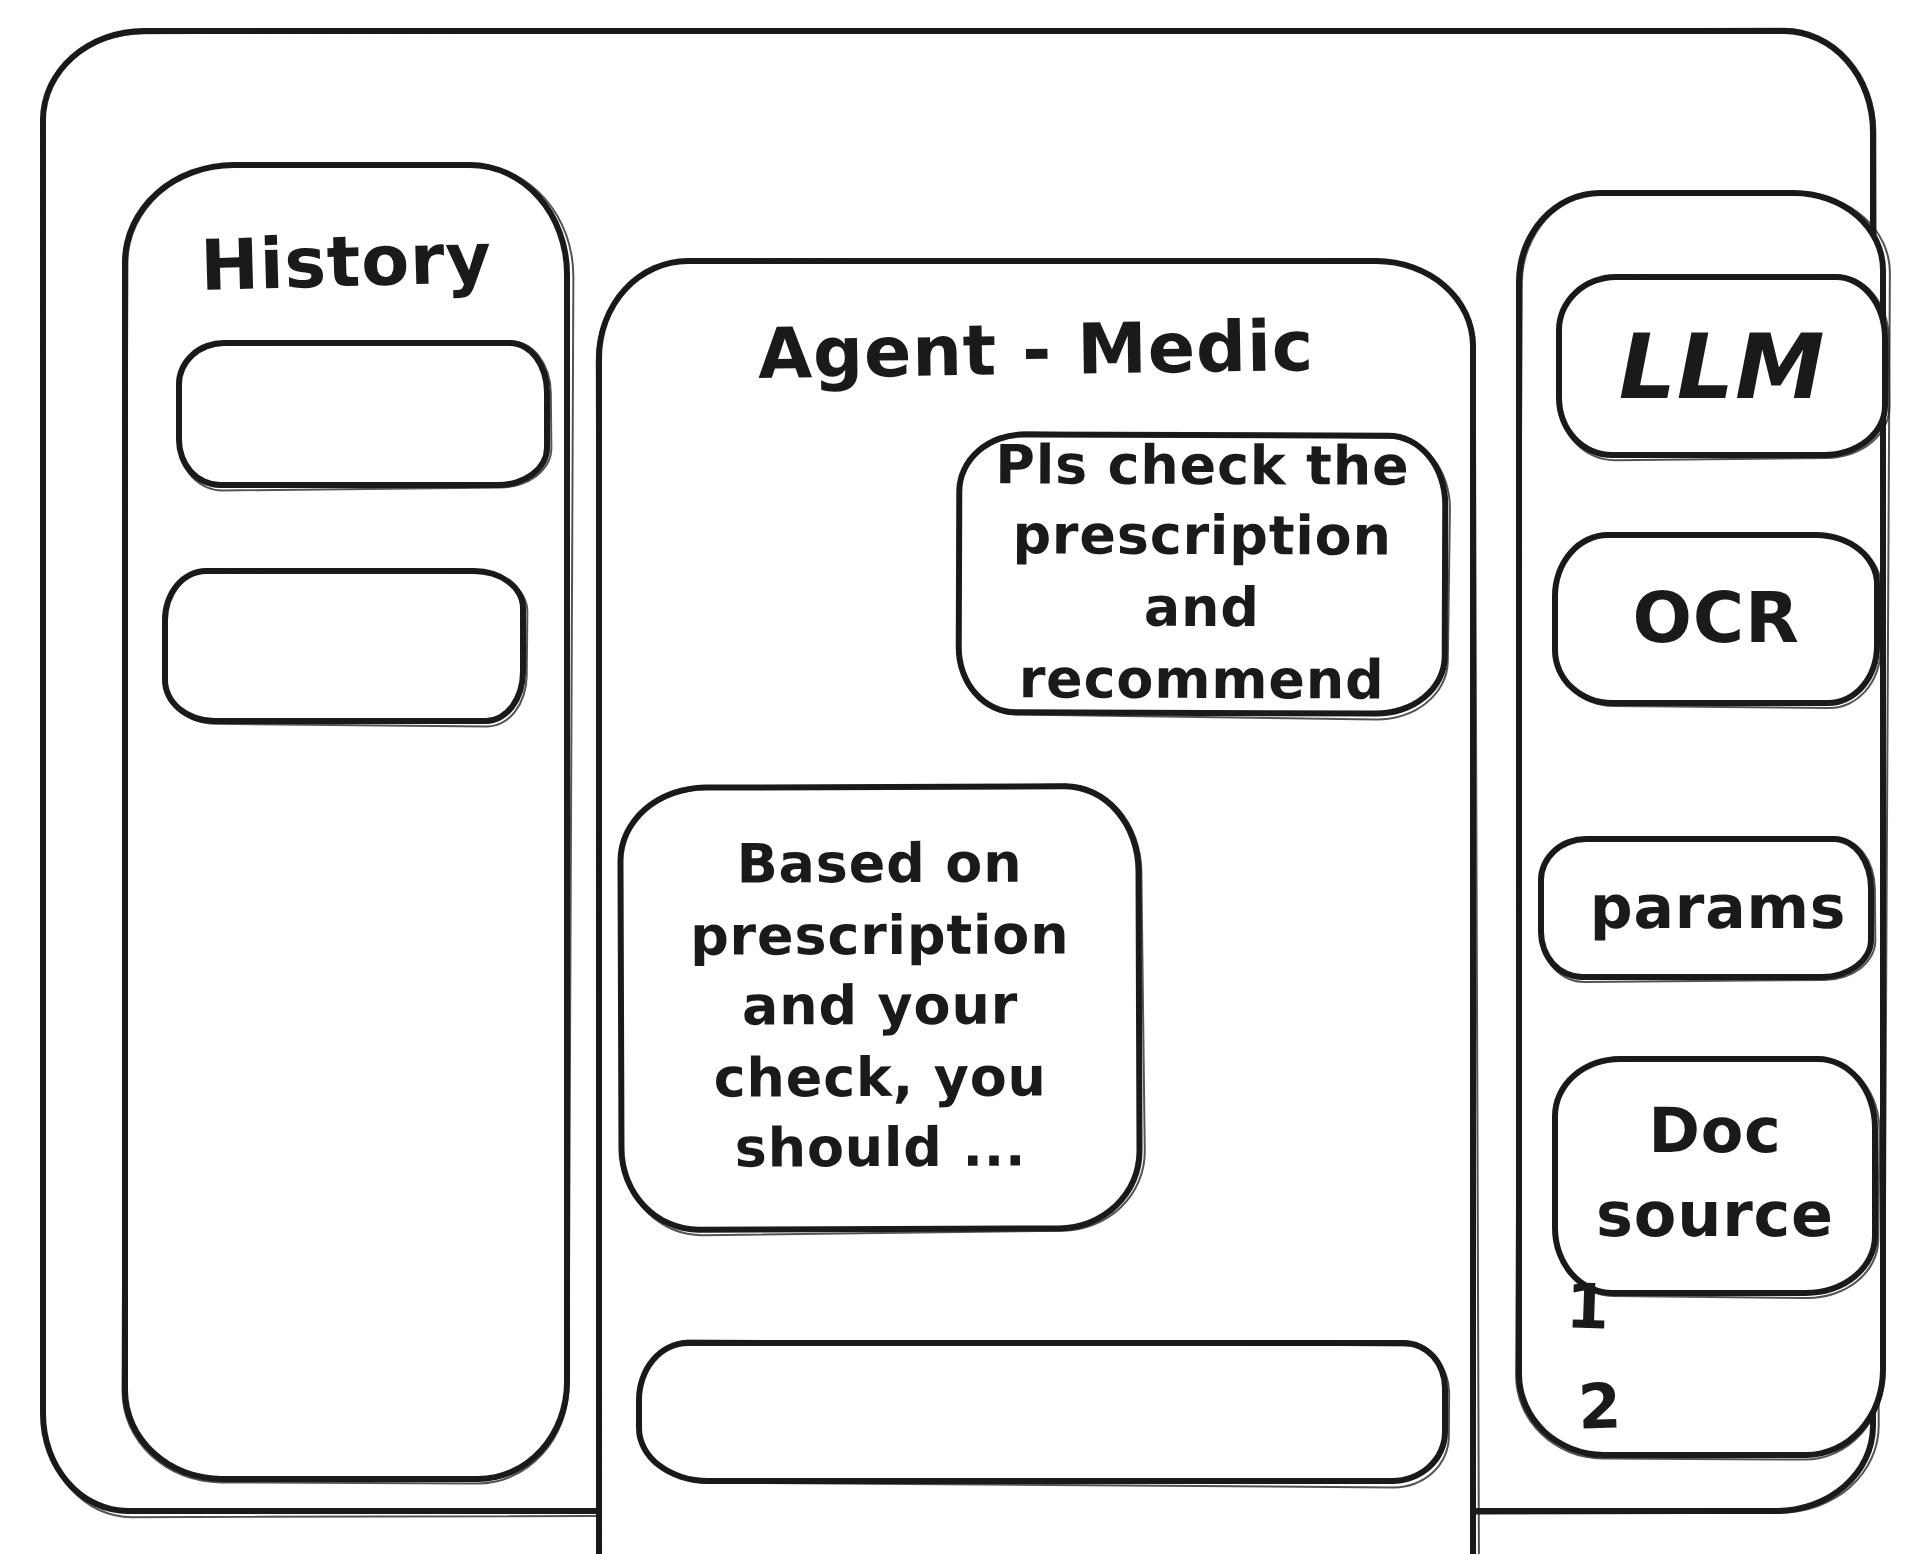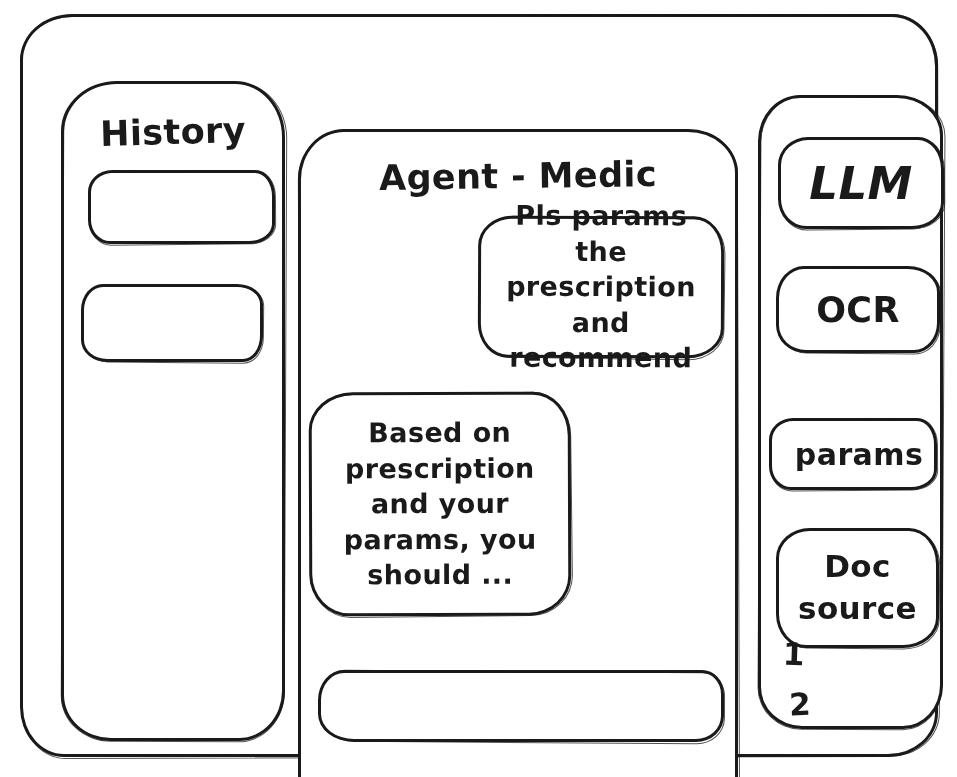--- a/index.html
+++ b/index.html
@@ -174,23 +174,23 @@
 
     <div class="sk history-panel">
       <div class="panel-title history-title">History</div>
       <div class="sk history-item history-item-1"></div>
       <div class="sk history-item history-item-2"></div>
     </div>
 
     <div class="sk chat-panel">
       <div class="panel-title chat-title">Agent - Medic</div>
 
-      <div class="sk bubble user-bubble">Pls params the prescription and recommend</div>
-
-      <div class="sk bubble agent-bubble">Based on prescription and your params, you should ...</div>
+      <div class="sk bubble user-bubble">Pls check the prescription and recommend</div>
+
+      <div class="sk bubble agent-bubble">Based on prescription and your check, you should ...</div>
 
       <div class="sk chat-input">
         <input type="text" value="" style="">
       </div>
     </div>
 
     <div class="sk tools-panel">
       <div class="sk tool-btn tool-llm">LLM</div>
       <div class="sk tool-btn tool-ocr">OCR</div>
       <div class="sk tool-btn tool-params">params</div>

